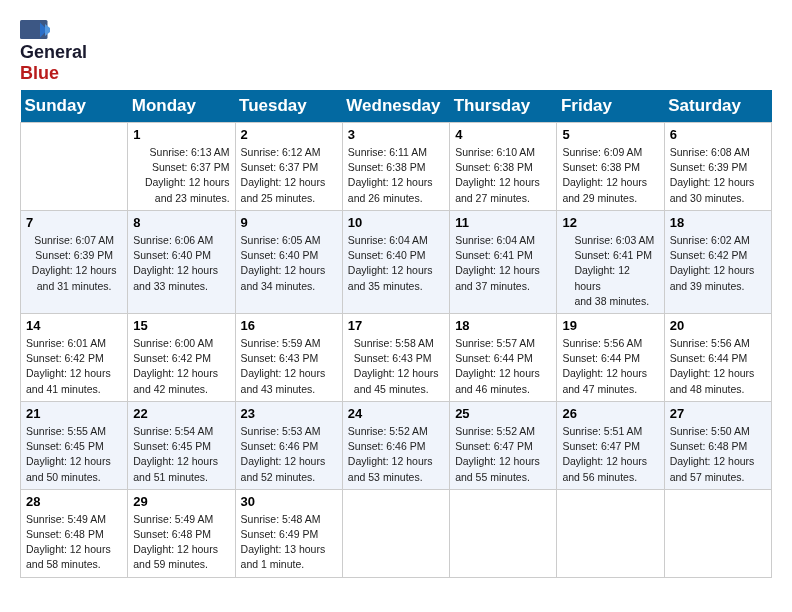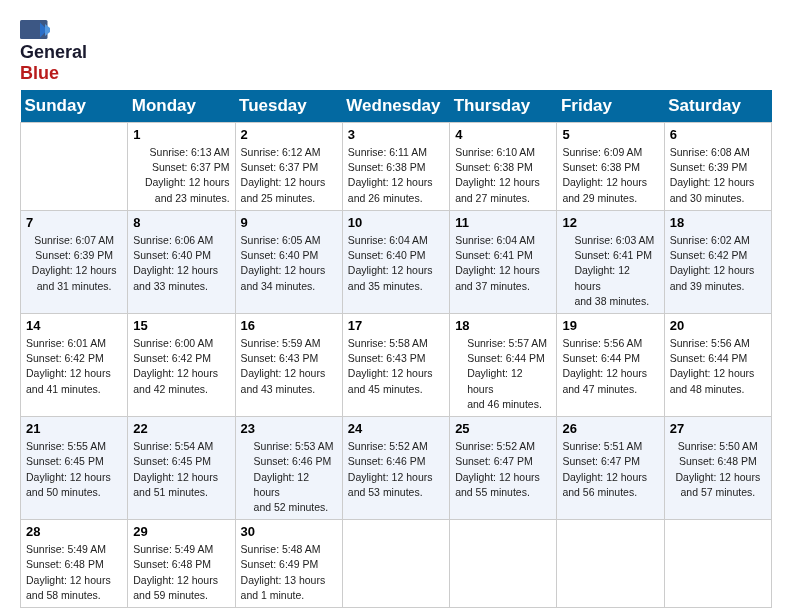--- a/index.html
+++ b/index.html
@@ -227,28 +227,28 @@
         </td>
         <td>
           <span class="day-num">16</span>
           <div class="cell-text" style="white-space: pre-line;">Sunrise: 5:59 AM
 Sunset: 6:43 PM
 Daylight: 12 hours
 and 43 minutes.</div>
         </td>
         <td>
           <span class="day-num">17</span>
-          <div class="cell-text" style="white-space: pre-line;">Sunrise: 5:58 AM
+          <div class="cell-text" style="white-space: pre-line; margin-left: 6px;">Sunrise: 5:58 AM
 Sunset: 6:43 PM
 Daylight: 12 hours
 and 45 minutes.</div>
         </td>
         <td>
           <span class="day-num">18</span>
-          <div class="cell-text" style="white-space: pre-line; margin-left: 12px;">Sunrise: 5:57 AM
+          <div class="cell-text" style="white-space: pre-line;">Sunrise: 5:57 AM
 Sunset: 6:44 PM
 Daylight: 12 hours
 and 46 minutes.</div>
         </td>
         <td>
           <span class="day-num">19</span>
           <div class="cell-text" style="white-space: pre-line;">Sunrise: 5:56 AM
 Sunset: 6:44 PM
 Daylight: 12 hours
 and 47 minutes.</div>
@@ -271,21 +271,21 @@
         </td>
         <td>
           <span class="day-num">22</span>
           <div class="cell-text" style="white-space: pre-line;">Sunrise: 5:54 AM
 Sunset: 6:45 PM
 Daylight: 12 hours
 and 51 minutes.</div>
         </td>
         <td>
           <span class="day-num">23</span>
-          <div class="cell-text" style="white-space: pre-line; margin-left: 13px;">Sunrise: 5:53 AM
+          <div class="cell-text" style="white-space: pre-line;">Sunrise: 5:53 AM
 Sunset: 6:46 PM
 Daylight: 12 hours
 and 52 minutes.</div>
         </td>
         <td>
           <span class="day-num">24</span>
           <div class="cell-text" style="white-space: pre-line;">Sunrise: 5:52 AM
 Sunset: 6:46 PM
 Daylight: 12 hours
 and 53 minutes.</div>
@@ -299,21 +299,21 @@
         </td>
         <td>
           <span class="day-num">26</span>
           <div class="cell-text" style="white-space: pre-line;">Sunrise: 5:51 AM
 Sunset: 6:47 PM
 Daylight: 12 hours
 and 56 minutes.</div>
         </td>
         <td>
           <span class="day-num">27</span>
-          <div class="cell-text" style="white-space: pre-line; text-align: center;">Sunrise: 5:50 AM
+          <div class="cell-text" style="white-space: pre-line;">Sunrise: 5:50 AM
 Sunset: 6:48 PM
 Daylight: 12 hours
 and 57 minutes.</div>
         </td>
       </tr>
       <tr>
         <td>
           <span class="day-num">28</span>
           <div class="cell-text" style="white-space: pre-line;">Sunrise: 5:49 AM
 Sunset: 6:48 PM

